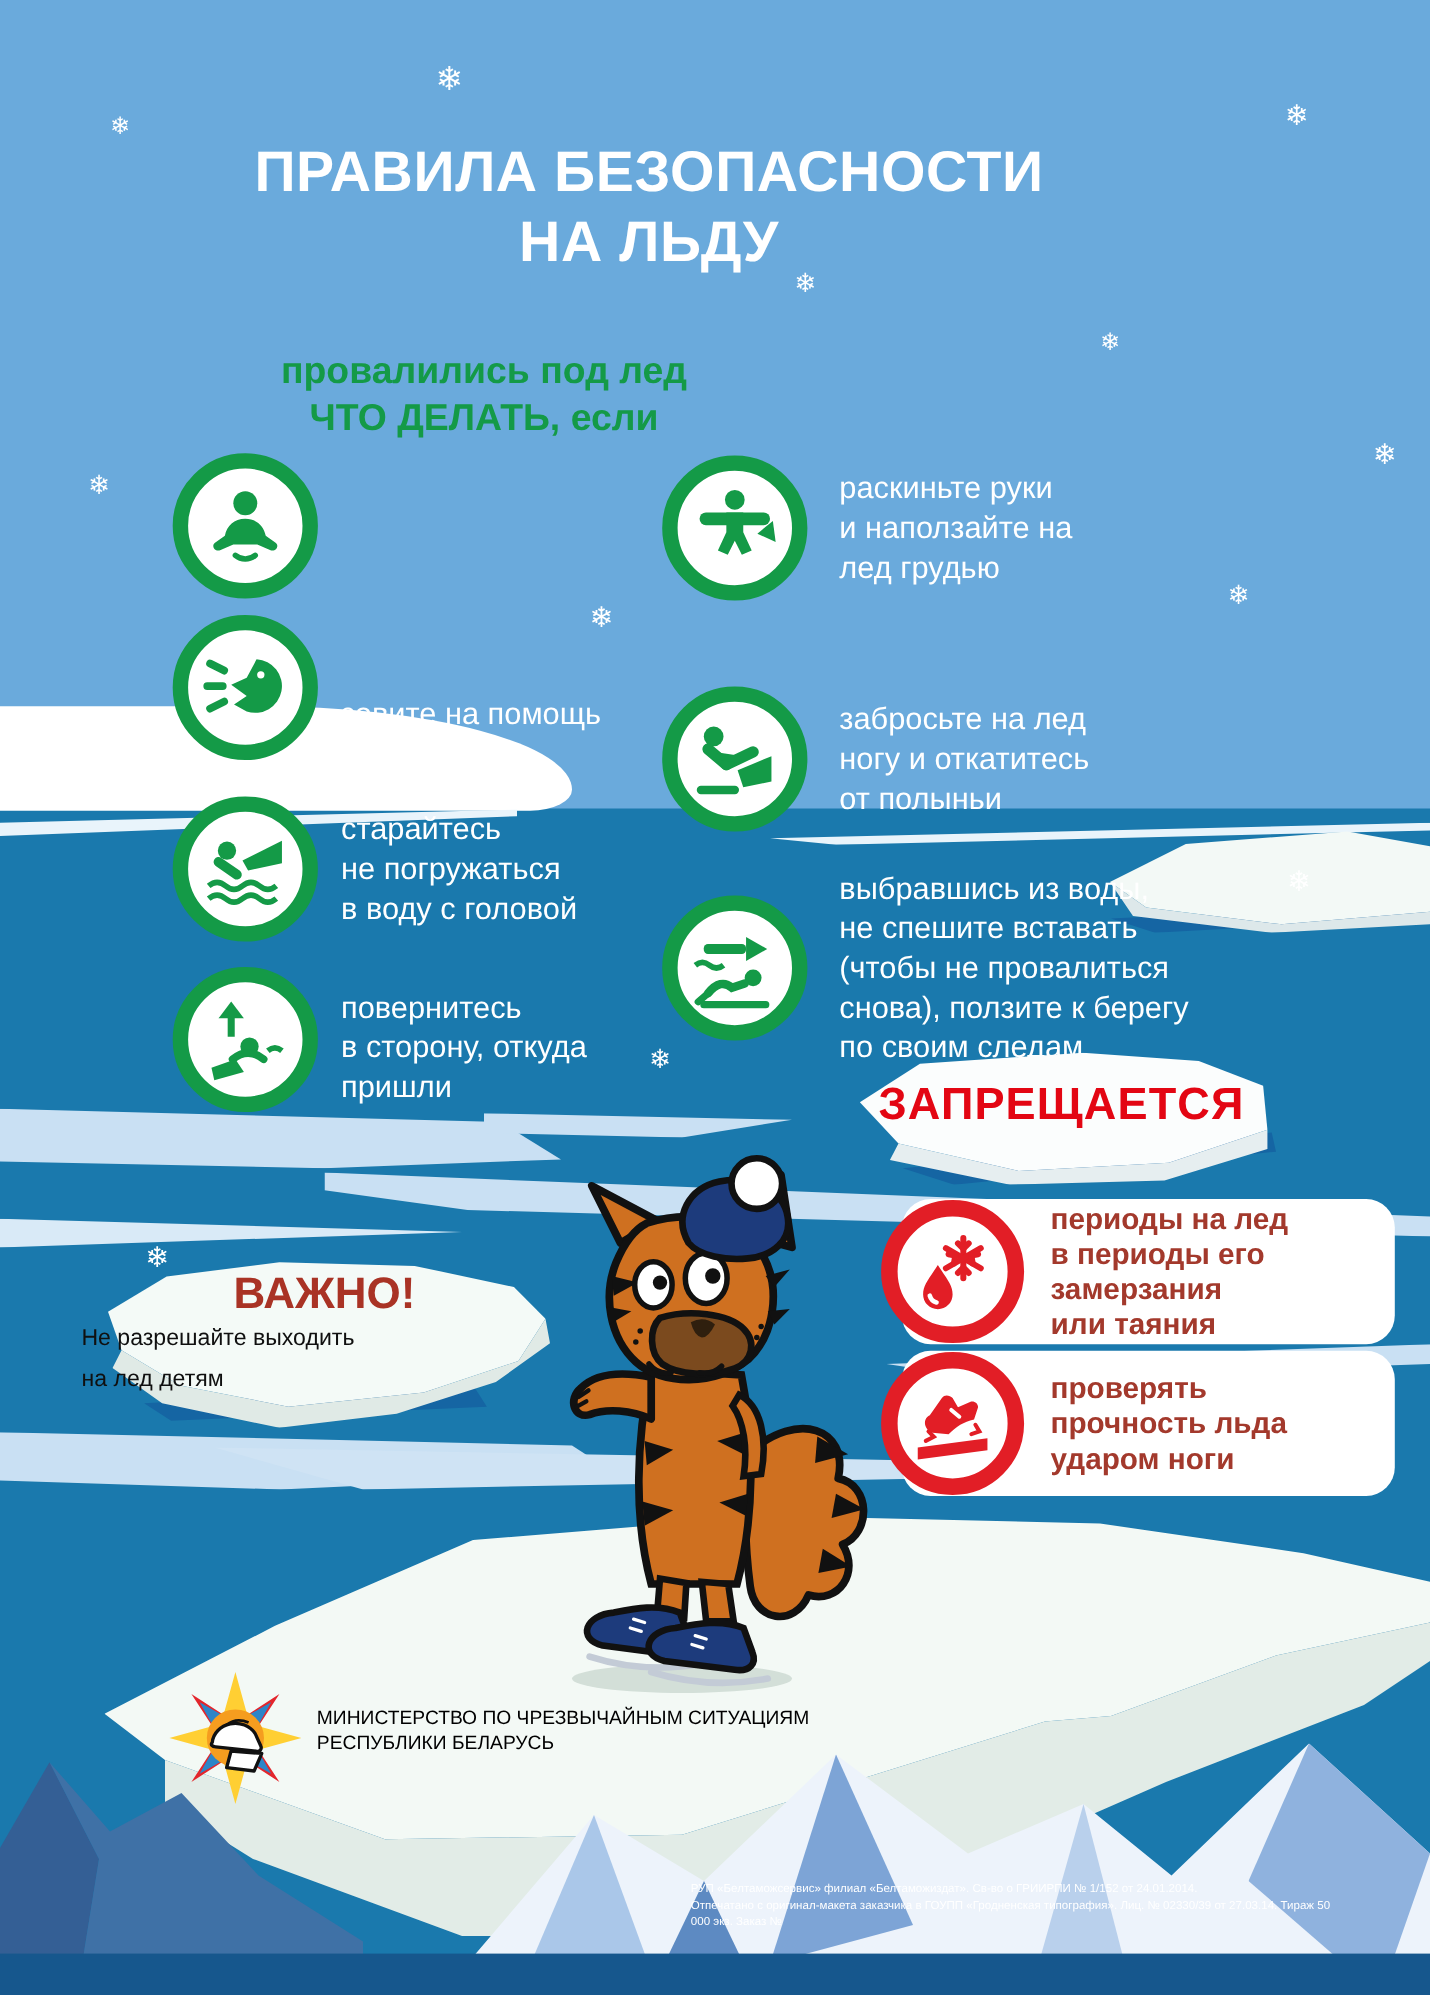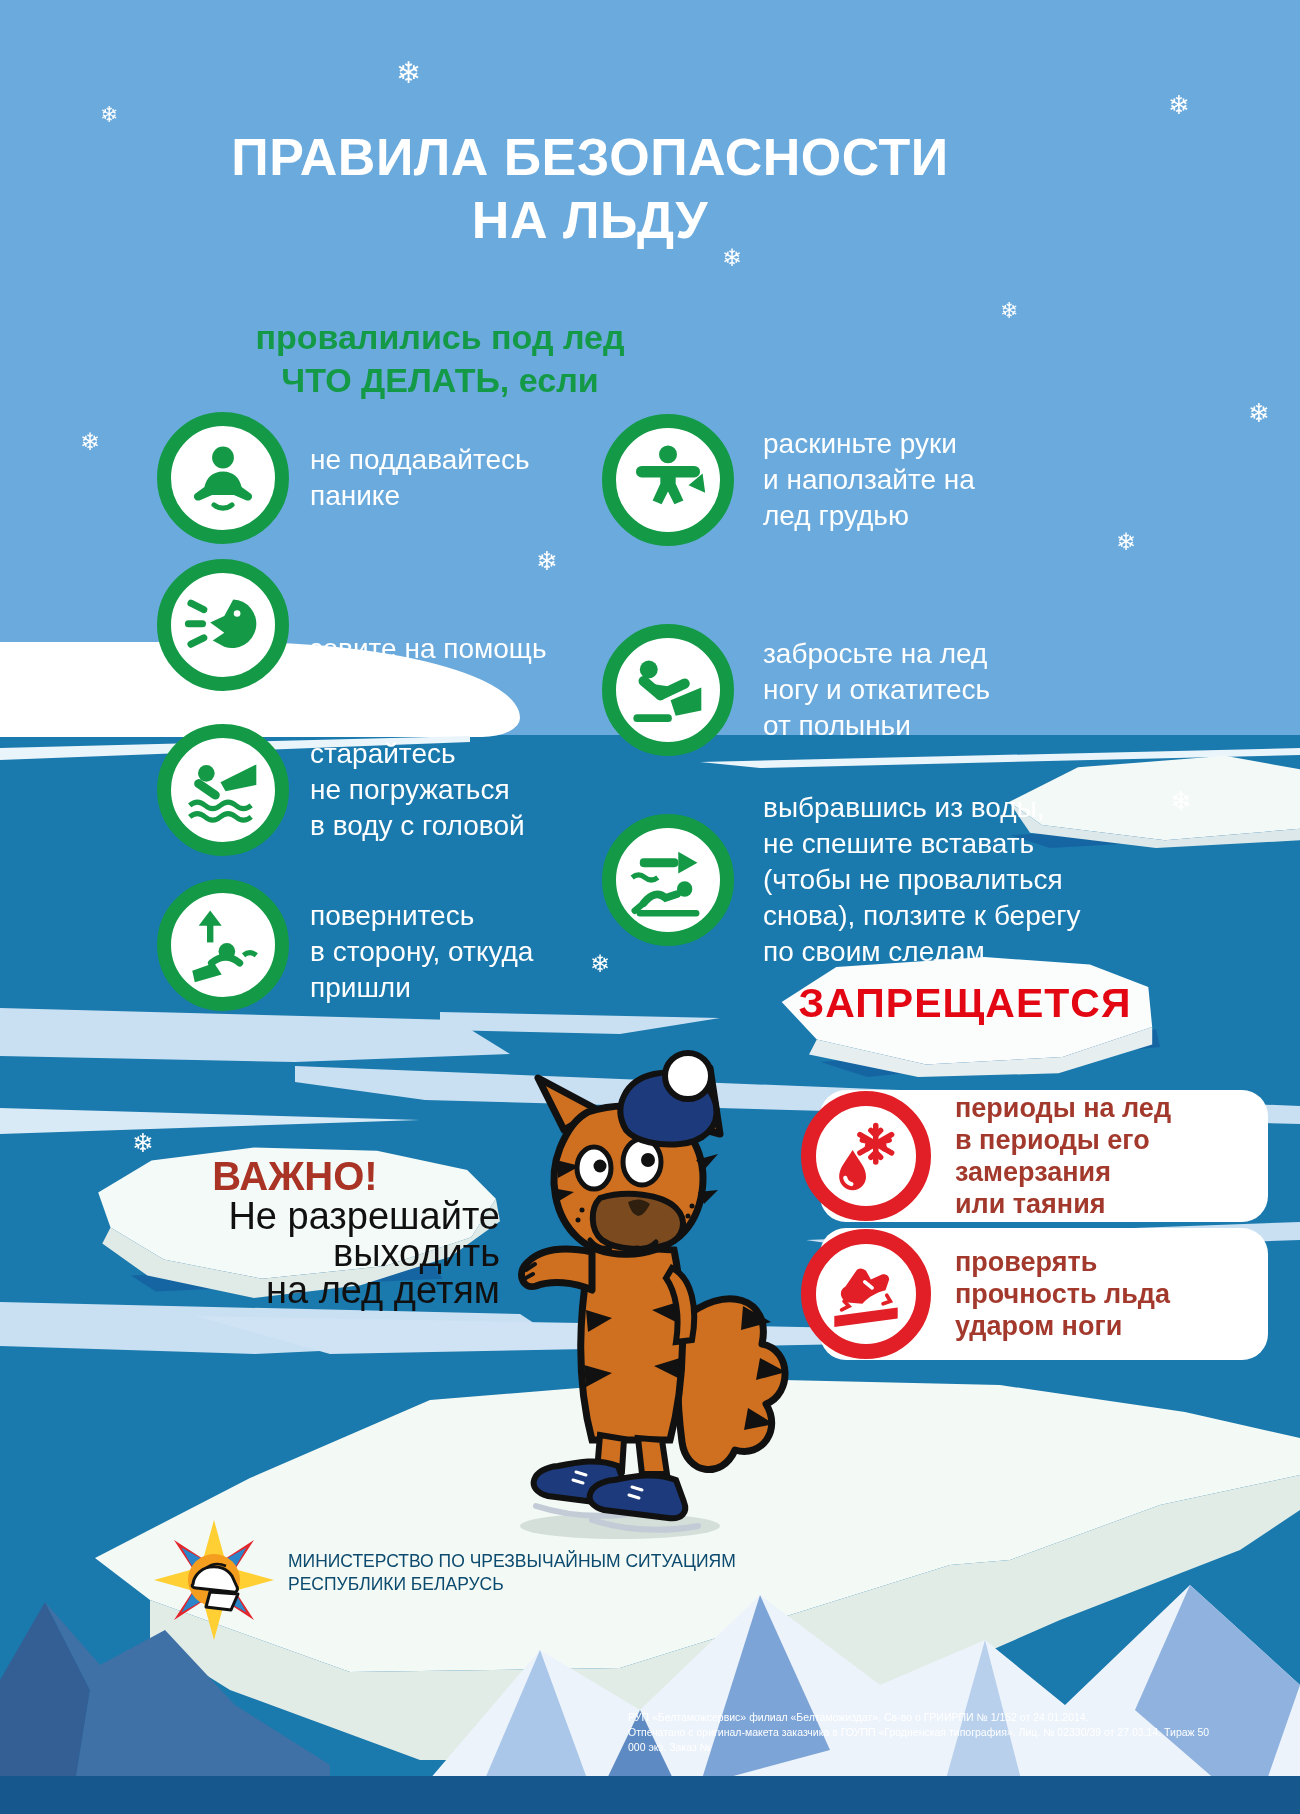--- a/index.html
+++ b/index.html
@@ -25,24 +25,24 @@
   .ban-band{position:absolute;left:820px;width:448px;height:132px;background:#ffffff;
             border-radius:26px;z-index:5;}
   .ban-text{position:absolute;left:955px;font-size:27px;line-height:32px;font-weight:bold;
             color:#a3392c;z-index:7;}
   
   .poly{position:absolute;}
   .forbid-label{position:absolute;left:770px;top:980px;width:390px;text-align:center;
                 font-size:41px;font-weight:bold;color:#e30613;letter-spacing:1px;z-index:4;}
   .important-head{position:absolute;left:90px;top:1154px;width:410px;text-align:center;
                   font-size:40px;font-weight:bold;color:#a93325;z-index:4;}
-  .important-lines{position:absolute;left:90px;top:1198px;width:410px;text-align:right;
-                   font-size:38px;line-height:37px;color:#101010;z-index:4;}
+  .important-lines{position:absolute;left:74px;top:1198px;width:410px;text-align:left;
+                   font-size:21px;line-height:37px;color:#101010;z-index:4;}
   .ministry-text{position:absolute;left:288px;top:1550px;font-size:17.5px;line-height:23px;
-                 color:#0c4a6e;z-index:9;}
+                 color:#000000;z-index:9;}
   .imprint{position:absolute;left:628px;top:1710px;width:600px;text-align:left;
            font-size:10.5px;line-height:15px;color:#ffffff;z-index:12;}
   .flake{position:absolute;color:#ffffff;z-index:11;line-height:1;}
   .catbox{position:absolute;left:440px;top:1010px;width:360px;height:560px;z-index:8;}
   .logo{position:absolute;left:150px;top:1516px;width:128px;height:128px;z-index:9;}
   svg{display:block;}
 </style>
 </head>
 <body>
 
@@ -139,24 +139,20 @@
       <rect x="10" y="15" width="30" height="7" rx="3" fill="#149a47"></rect>
       <path d="M40 10l15 8.5L40 27z" fill="#149a47"></path>
       <path d="M4 30q5-4 10 0t10 0" stroke="#149a47" stroke-width="4" fill="none"></path>
       <circle cx="45" cy="39" r="6" fill="#149a47"></circle>
       <path d="M13 50q9-11 17-4l9-3" stroke="#149a47" stroke-width="6" fill="none" stroke-linecap="round"></path>
       <path d="M13 50l-7 6" stroke="#149a47" stroke-width="5" stroke-linecap="round"></path>
       <path d="M10 58h44" stroke="#149a47" stroke-width="5" stroke-linecap="round"></path>
     </svg>
   </div>
 
-  <div class="rule-text" style="left:310px;top:442px;">
-    <div>не поддавайтесь</div>
-    <div>панике</div>
-  </div>
   <div class="rule-text" style="left:310px;top:631px;">
     <div>зовите на помощь</div>
   </div>
   <div class="rule-text" style="left:310px;top:736px;">
     <div>старайтесь</div>
     <div>не погружаться</div>
     <div>в воду с головой</div>
   </div>
   <div class="rule-text" style="left:310px;top:898px;">
     <div>повернитесь</div>

